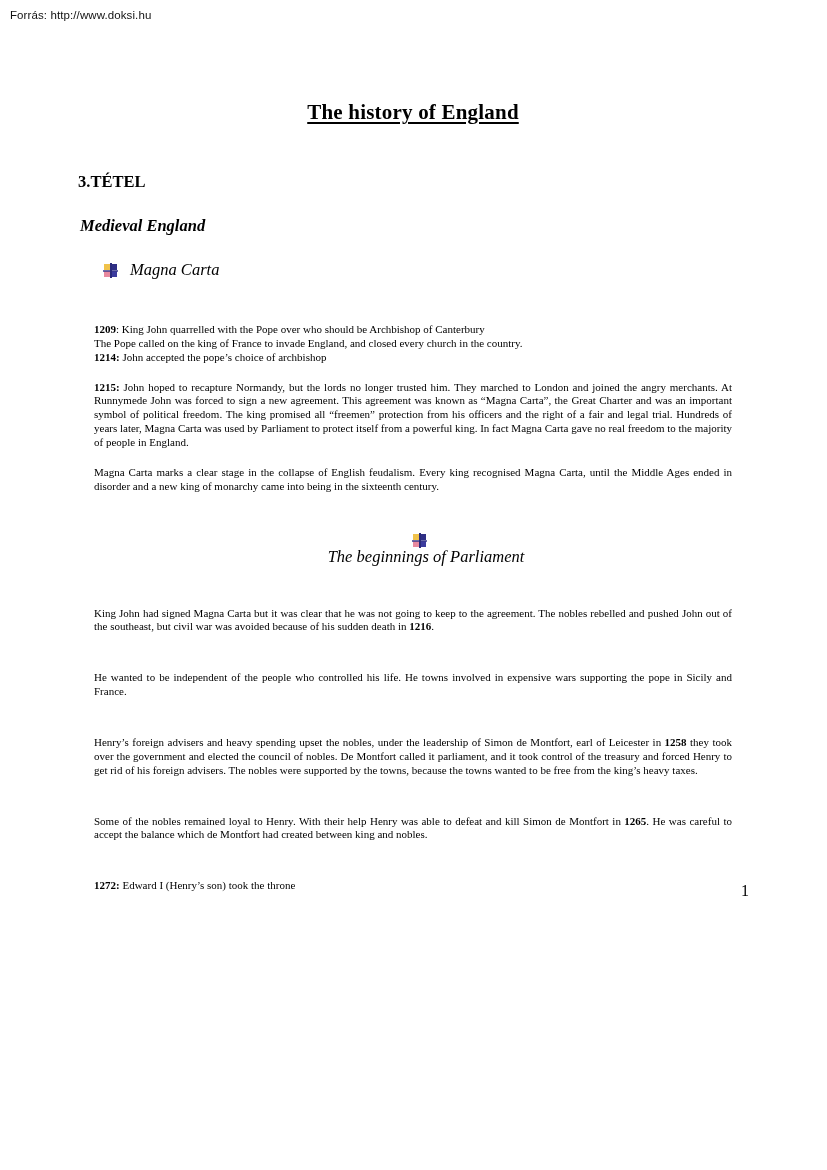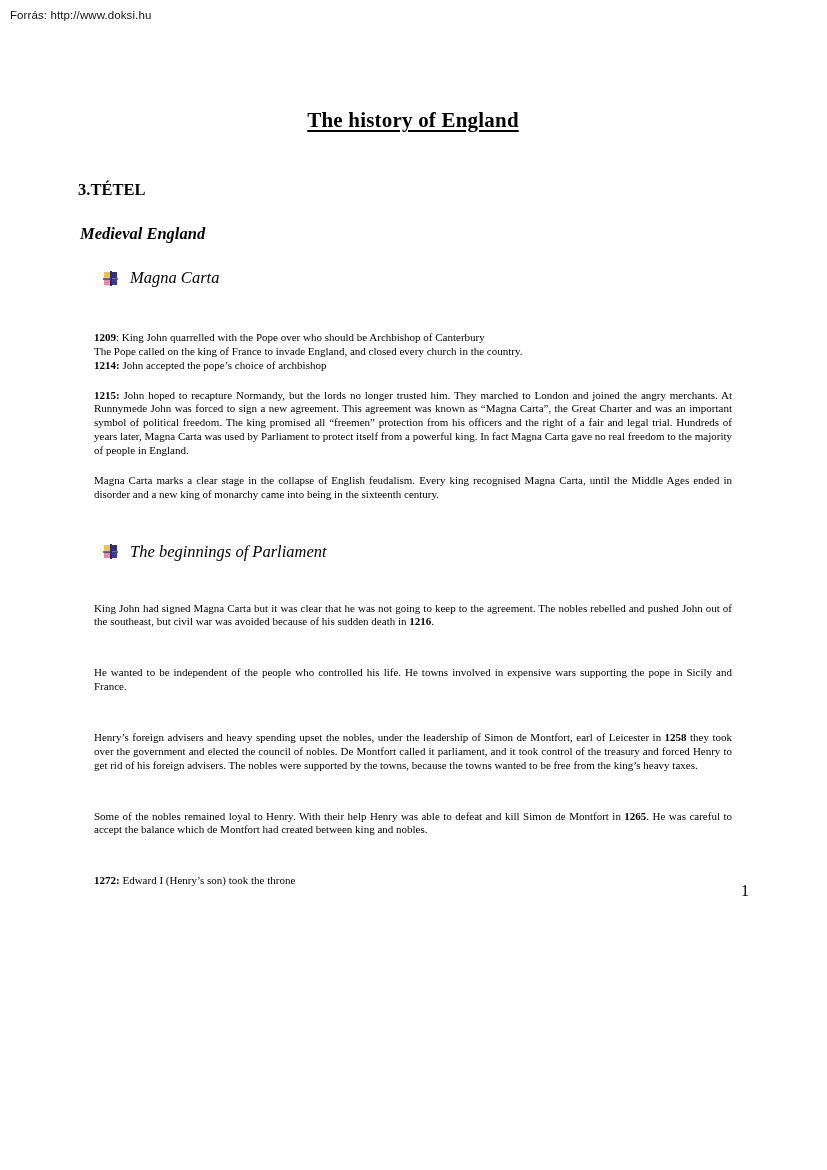--- a/index.html
+++ b/index.html
@@ -23,21 +23,21 @@
     left: 10px;
     font-family: "Liberation Sans", "DejaVu Sans", sans-serif;
     font-size: 11.5px;
     color: #111111;
     letter-spacing: 0.1px;
     white-space: nowrap;
   }
   .content {
     position: absolute;
     left: 78px;
-    top: 8px;
+    top: 0;
     width: 670px;
   }
   .doc-title {
     text-align: center;
     font-size: 21px;
     font-weight: bold;
     text-decoration: underline;
     text-underline-offset: 3px;
     margin: 0;
     padding-top: 100px;
@@ -58,20 +58,21 @@
   }
   .bullet-line {
     display: flex;
     align-items: center;
     padding-left: 26px;
     margin: 0;
     padding-top: 22px;
   }
   .bullet-line.second {
     padding-top: 24px;
+    flex-direction: column;
   }
   .bullet-icon {
     display: inline-block;
     width: 13px;
     height: 13px;
     margin-right: 13px;
     flex: 0 0 auto;
     position: relative;
   }
   .bullet-icon .q {

